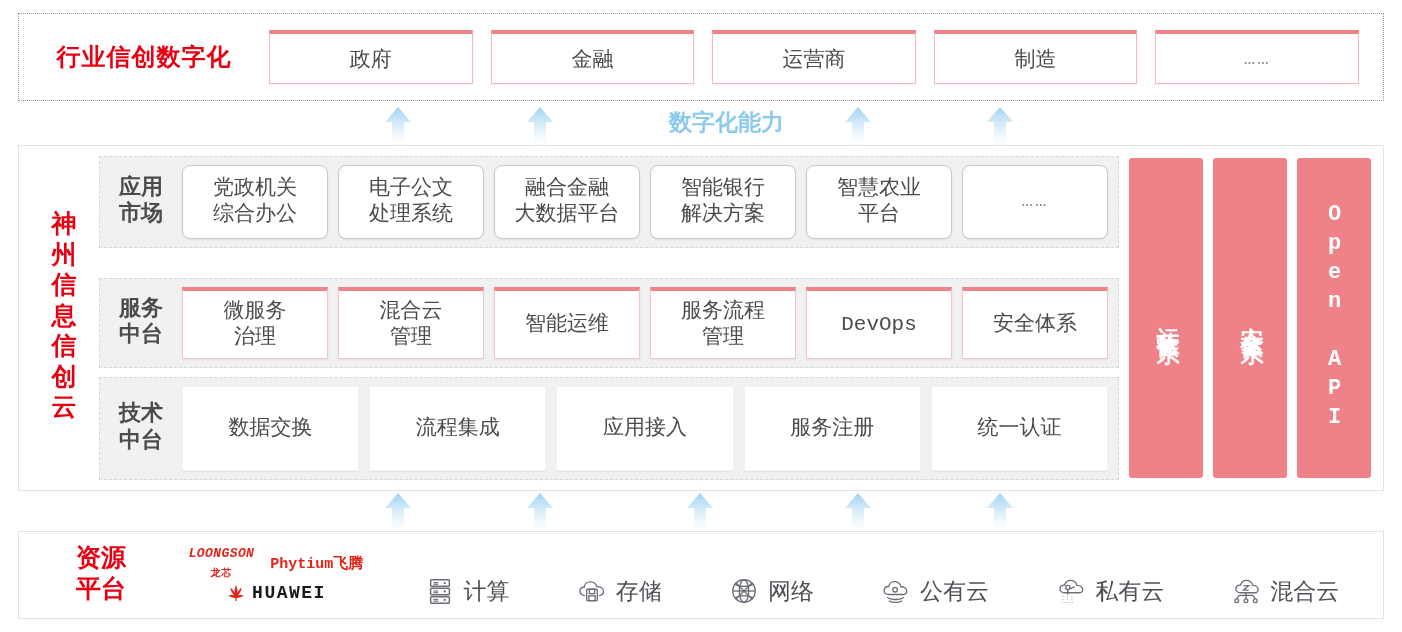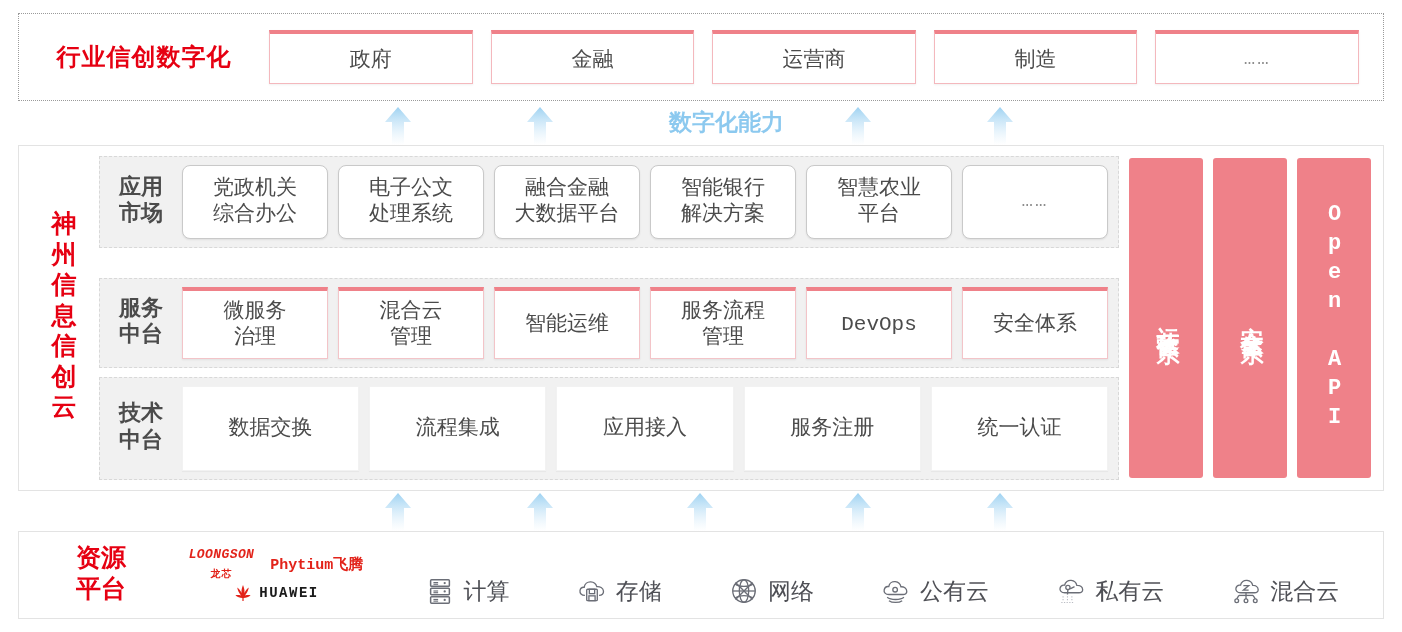--- a/index.html
+++ b/index.html
@@ -133,21 +133,21 @@
   .res-title span{ display:block; }
   .vendors{
     width:230px; display:flex; flex-direction:column; align-items:center; gap:4px;
   }
   .vendor-line{ display:flex; align-items:center; gap:16px; }
   .v-loongson{ display:flex; flex-direction:column; align-items:center; line-height:1;}
   .v-loongson .en{ color:#e2231a; font-weight:bold; font-style:italic; font-size:13px; letter-spacing:.4px;}
   .v-loongson .cn{ color:#e2231a; font-weight:bold; font-size:10px; letter-spacing:1px; margin-top:9px;}
   .v-phytium{ color:#e2231a; font-weight:bold; font-size:15px; white-space:nowrap; }
   .v-huawei{ display:flex; align-items:center; gap:6px; }
-  .v-huawei .hw-txt{ color:#1a1a1a; font-weight:bold; font-size:14px; letter-spacing:1.5px; }
+  .v-huawei .hw-txt{ color:#1a1a1a; font-weight:bold; font-size:18px; letter-spacing:1.5px; }
 
   .res-items{ flex:1; display:flex; align-items:center; justify-content:space-around; padding-right:10px;margin-top:32px; }
   .res-item{ display:flex; align-items:center; gap:9px; color:#4f5056; font-size:23px; white-space:nowrap;}
   .res-item .ico{ width:30px; height:30px; display:block; flex:none; }
 </style>
 </head>
 <body>
 
 <div class="page">
 

